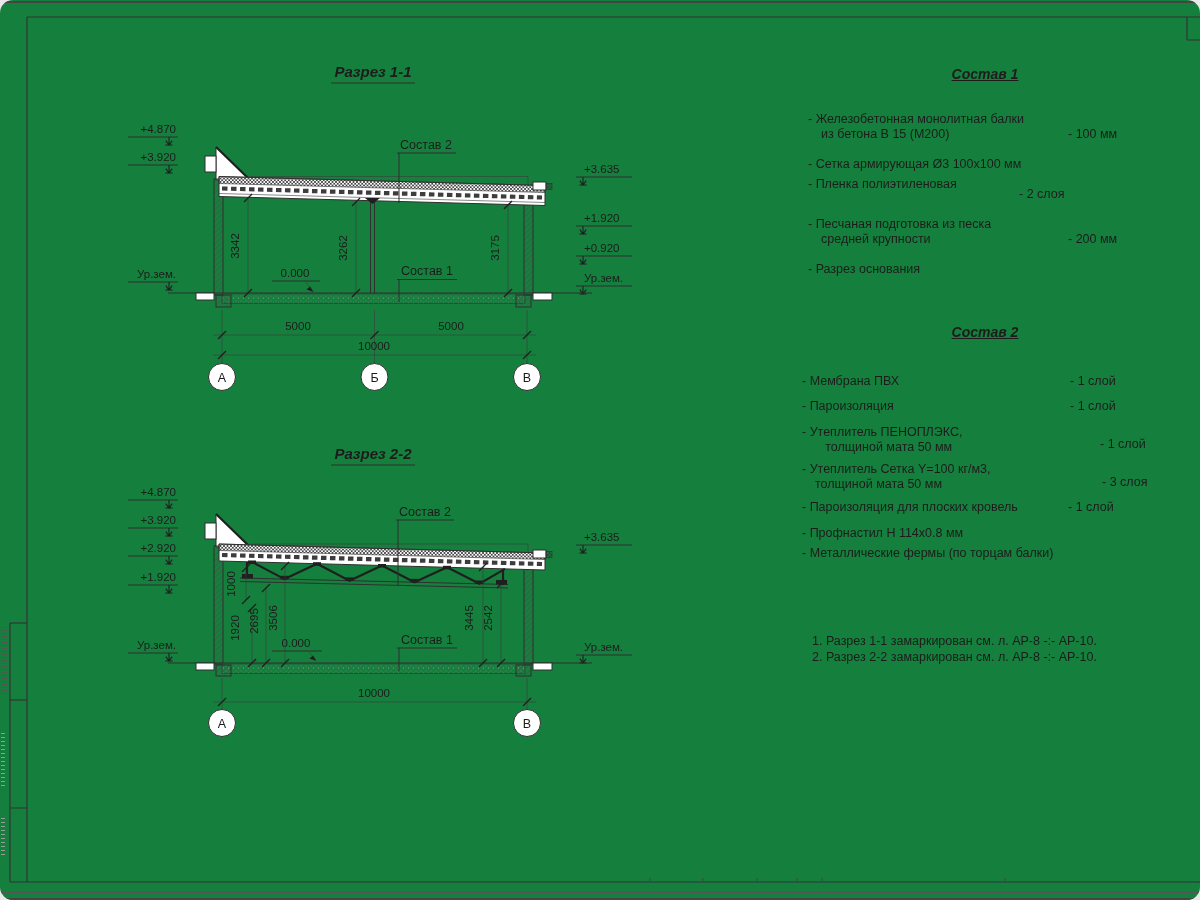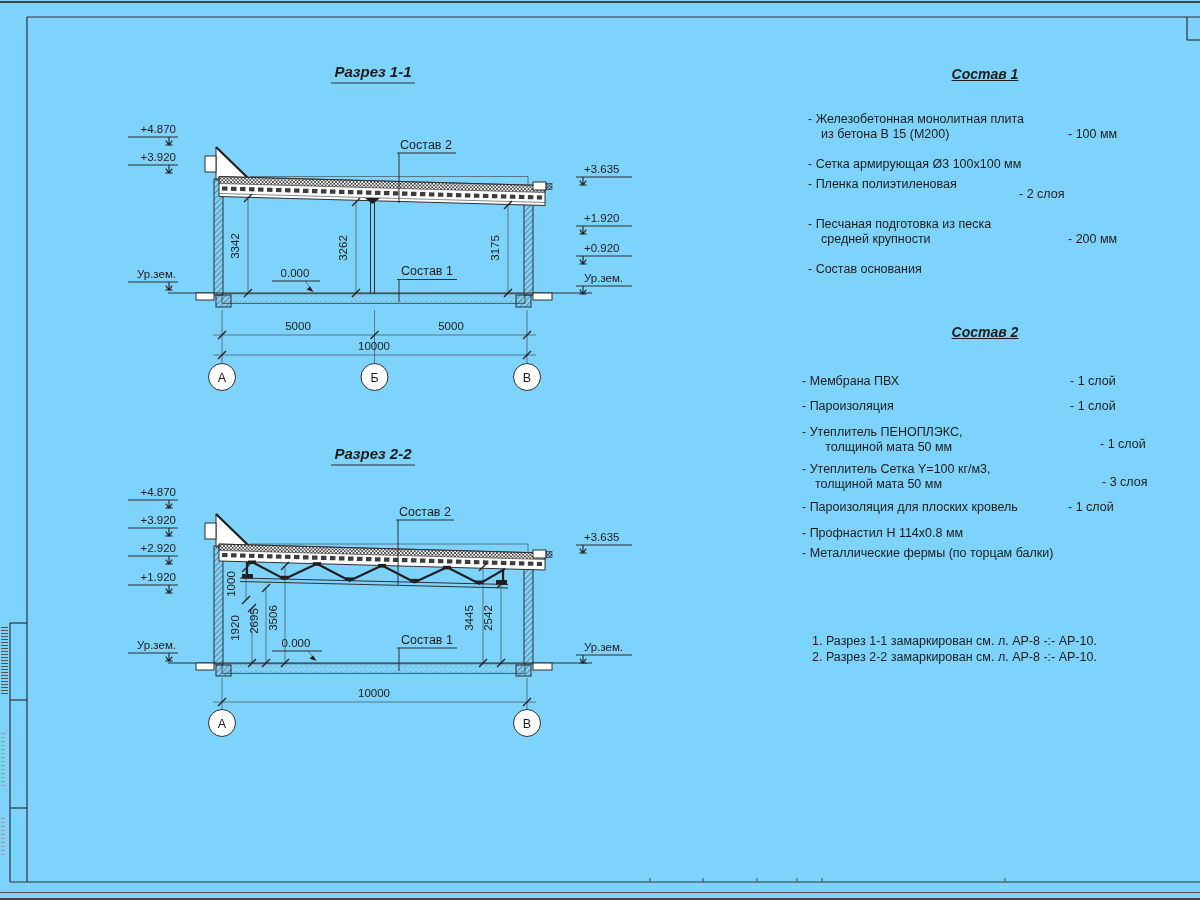--- a/index.html
+++ b/index.html
@@ -1,17 +1,17 @@
 <!DOCTYPE html>
 <html><head>
 <meta charset="utf-8">
 <style>
   html,body{margin:0;padding:0;background:#e9e9e9;}
-  #sheet{position:relative;width:1200px;height:900px;background:#7dd3fc;overflow:hidden;
-         font-family:"Liberation Sans",sans-serif;color:#1c1c1c;}
+  #sheet{position:relative;width:1200px;height:900px;background:#15803d;overflow:hidden;
+         font-family:"Liberation Sans",sans-serif;color:#1c1c1c;border-radius:13px;}
   .abs{position:absolute;}
   .itm{font-size:12.5px;line-height:15px;white-space:nowrap;}
   .itm .ind{margin-left:13px;}
   .val{font-size:12.5px;white-space:nowrap;}
   .hd{font-size:14px;font-weight:bold;font-style:italic;text-decoration:underline;text-align:center;width:130px;}
   .note{font-size:12.5px;line-height:15.5px;white-space:nowrap;}
   .microtext{background:repeating-linear-gradient(to bottom,#555 0 1px,transparent 1px 3px);}
   .microtext.light{background:repeating-linear-gradient(to bottom,#999 0 1px,transparent 1px 4px);}
   
   svg{position:absolute;left:0;top:0;}
@@ -321,42 +321,42 @@
   </g>
 </svg>
 
 <div class="abs microtext" style="left:1px;top:627px;width:7px;height:68px;"></div>
 <div class="abs microtext light" style="left:1px;top:733px;width:4px;height:55px;"></div>
 <div class="abs microtext light" style="left:1px;top:818px;width:4px;height:40px;"></div>
 
 <div class="abs hd" style="left:920px;top:66px;">Состав 1</div>
 
 <div class="abs itm" style="left:808px;top:112px;">
-  <div>- Железобетонная  монолитная плита</div>
+  <div>- Железобетонная  монолитная балки</div>
   <div class="ind">из бетона В 15 (М200)</div>
 </div>
 <div class="abs val" style="left:1068px;top:127px;">- 100 мм</div>
 
 <div class="abs itm" style="left:808px;top:157px;text-align:center;">
   <div>- Сетка армирующая Ø3 100x100 мм</div>
 </div>
 
 <div class="abs itm" style="left:808px;top:177px;">
   <div>- Пленка полиэтиленовая</div>
 </div>
 <div class="abs val" style="left:1019px;top:187px;">-  2 слоя</div>
 
 <div class="abs itm" style="left:808px;top:217px;">
   <div>- Песчаная подготовка из песка</div>
   <div class="ind">средней крупности</div>
 </div>
 <div class="abs val" style="left:1068px;top:232px;">- 200 мм</div>
 
 <div class="abs itm" style="left:808px;top:262px;">
-  <div>- Состав основания</div>
+  <div>- Разрез основания</div>
 </div>
 
 <div class="abs hd" style="left:920px;top:324px;">Состав 2</div>
 
 <div class="abs itm" style="left:802px;top:374px;">
   <div>- Мембрана ПВХ</div>
 </div>
 <div class="abs val" style="left:1070px;top:374px;">- 1 слой</div>
 
 <div class="abs itm" style="left:802px;top:399px;">

